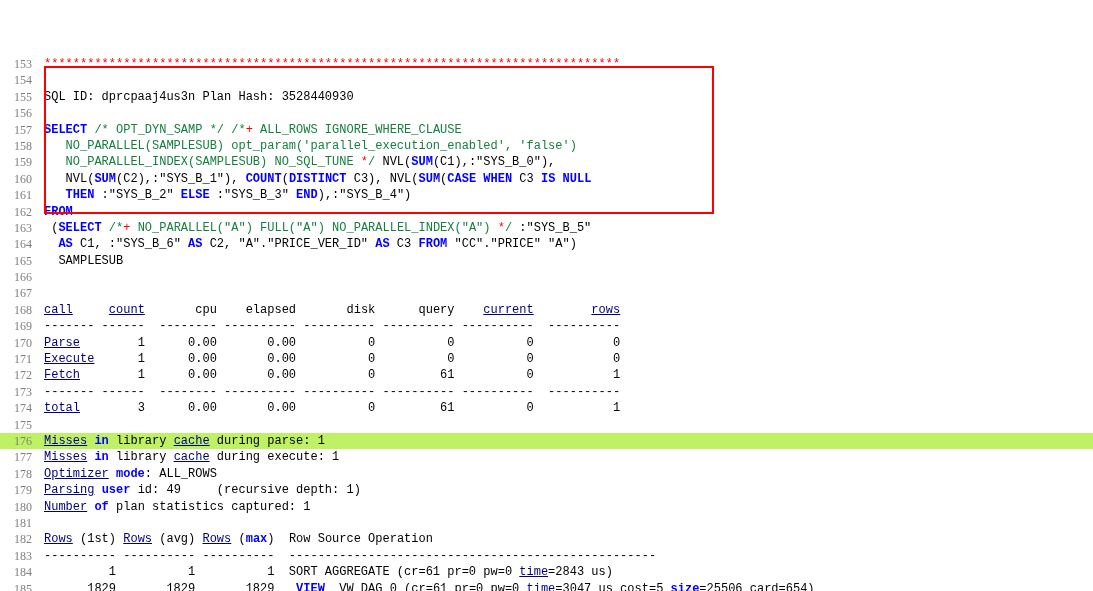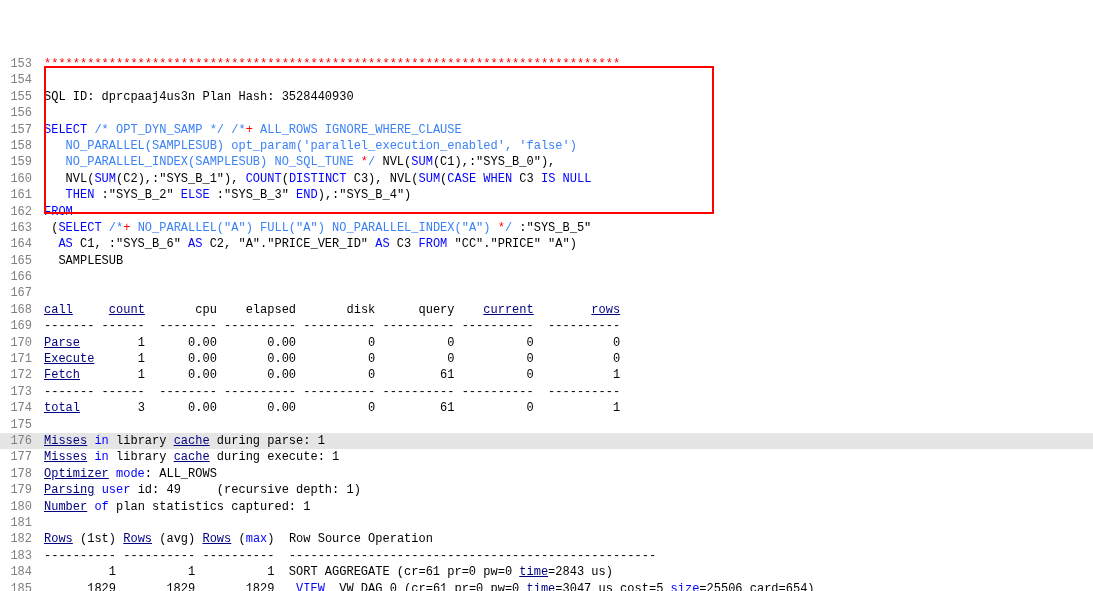--- a/index.html
+++ b/index.html
@@ -15,30 +15,31 @@
     display: flex;
     height: 16.4px;
     line-height: 16.4px;
   }
   .gutter {
     width: 40px;
     text-align: right;
     color: #808080;
     padding-right: 8px;
     flex-shrink: 0;
+    font-family: Liberation Serif, serif;
   }
   .code {
     flex: 1;
     padding-left: 4px;
   }
-  .kw-blue { color: #0000ff; }
+  .kw-blue { color: #0000ff; font-weight: bold; }
   .kw-navy { color: #000080; text-decoration: underline; }
   .red    { color: #ff0000; }
-  .gray   { color: #3b82f6; font-family: Liberation Mono, monospace; }
-  .hl-line { background: #e5e5e5; }
+  .gray   { color: #15803d; font-family: Liberation Mono, monospace; }
+  .hl-line { background: #bef264; }
   .red-box {
     position: absolute;
     border: 2px solid #ff0000;
     pointer-events: none;
   }
 </style>
 </head>
 <body>
 
 

